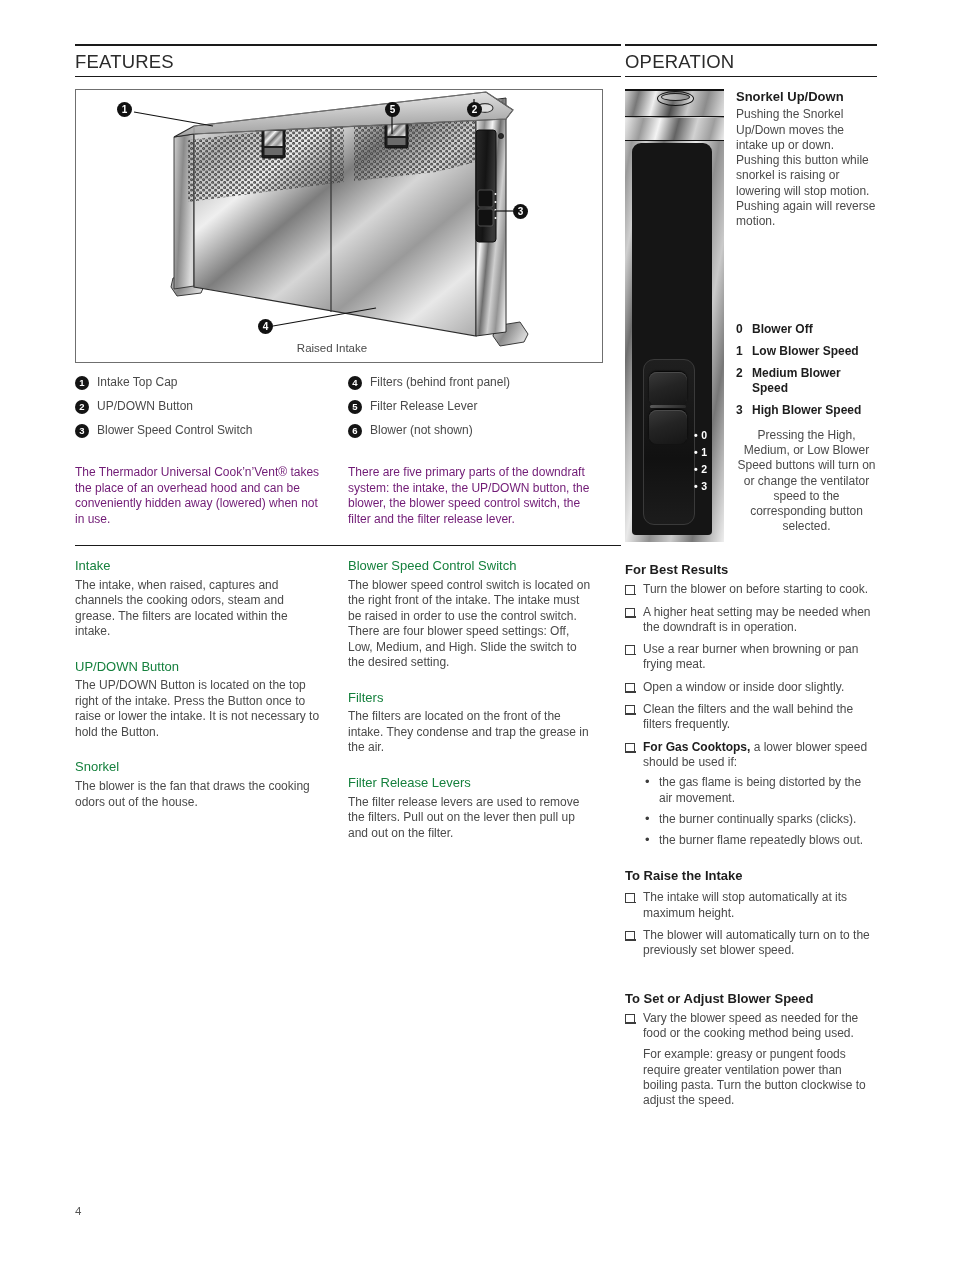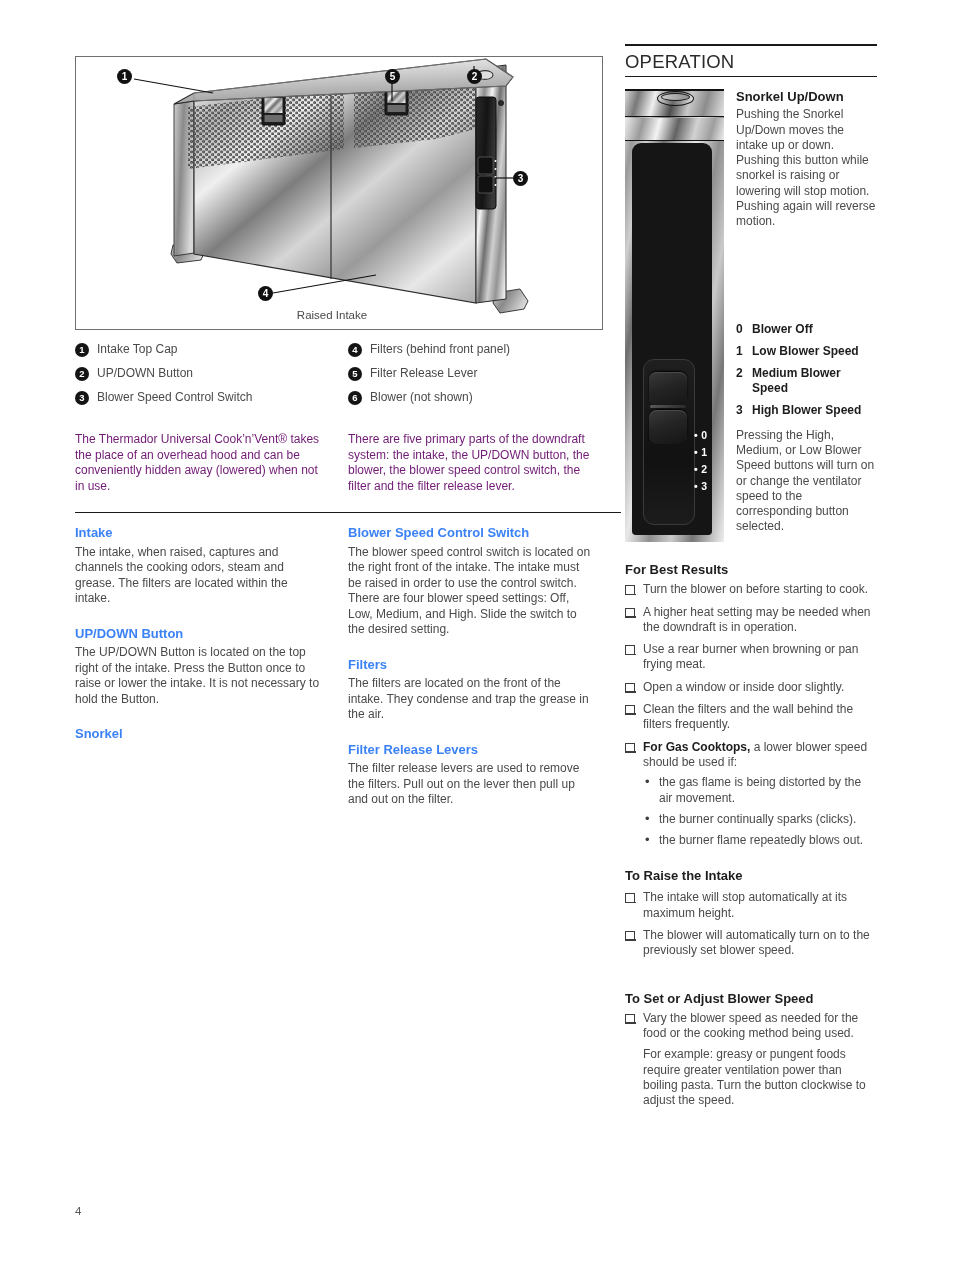--- a/index.html
+++ b/index.html
@@ -147,22 +147,22 @@
     display: flex;
   }
   .topics-col {
     width: 273px;
     padding-right: 28px;
     box-sizing: border-box;
   }
   .topic h2 {
     margin: 0 0 4px 0;
     font-size: 13px;
-    font-weight: 700;
-    color: #3b82f6;
+    font-weight: 400;
+    color: #15803d;
     line-height: 1.2;
   }
   .topic p {
     margin: 0;
     font-size: 12px;
     line-height: 15.5px;
     color: #4a4a4a;
   }
   .topic { margin-bottom: 19px; }
 
@@ -302,20 +302,21 @@
     font-weight: 700;
     color: #1d1d1d;
     line-height: 15px;
   }
   .sl-num { width: 16px; flex: 0 0 auto; }
   .speed-note {
     margin-top: 10px;
     font-size: 12px;
     line-height: 15.3px;
     color: #4a4a4a;
+    text-align: center;
   }
 
   
   .sub {
     margin-top: 20px;
   }
   .sub h2 {
     margin: 0 0 5px 0;
     font-size: 13px;
     font-weight: 700;
@@ -389,20 +390,23 @@
     color: #555;
   }
 </style>
 </head>
 <body>
 
 <div class="page">
 
   <div class="col-left">
 
+    <div class="section-head">
+      <h1>FEATURES</h1>
+    </div>
 
     <div class="figure-box">
       <svg viewBox="0 0 526 272" width="526" height="272">
         <defs>
           <linearGradient id="steelA" x1="0" y1="0" x2="1" y2="1">
             <stop offset="0%" stop-color="#fbfbfb"></stop>
             <stop offset="14%" stop-color="#b4b4b4"></stop>
             <stop offset="28%" stop-color="#efefef"></stop>
             <stop offset="42%" stop-color="#7d7d7d"></stop>
             <stop offset="56%" stop-color="#d6d6d6"></stop>
@@ -572,20 +576,21 @@
         <div class="topic">
           <h2>Intake</h2>
           <p>The intake, when raised, captures and channels the cooking odors, steam and grease. The filters are located within the intake.</p>
         </div>
         <div class="topic">
           <h2>UP/DOWN Button</h2>
           <p>The UP/DOWN Button is located on the top right of the intake. Press the Button once to raise or lower the intake. It is not necessary to hold the Button.</p>
         </div>
         <div class="topic">
           <h2>Snorkel</h2>
+          <p>The blower is the fan that draws the cooking odors out of the house.</p>
         </div>
       </div>
       <div class="topics-col">
         <div class="topic">
           <h2>Blower Speed Control Switch</h2>
           <p>The blower speed control switch is located on the right front of the intake. The intake must be raised in order to use the control switch. There are four blower speed settings: Off, Low, Medium, and High. Slide the switch to the desired setting.</p>
         </div>
         <div class="topic">
           <h2>Filters</h2>
           <p>The filters are located on the front of the intake. They condense and trap the grease in the air.</p>

